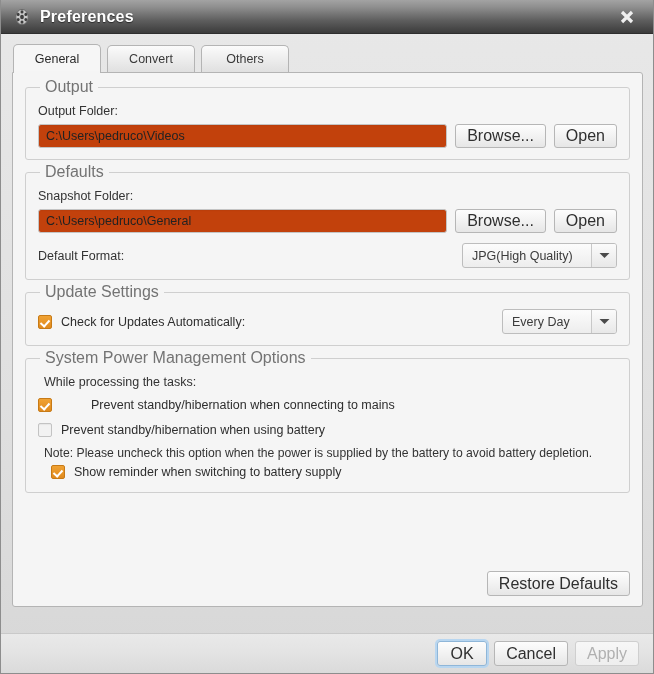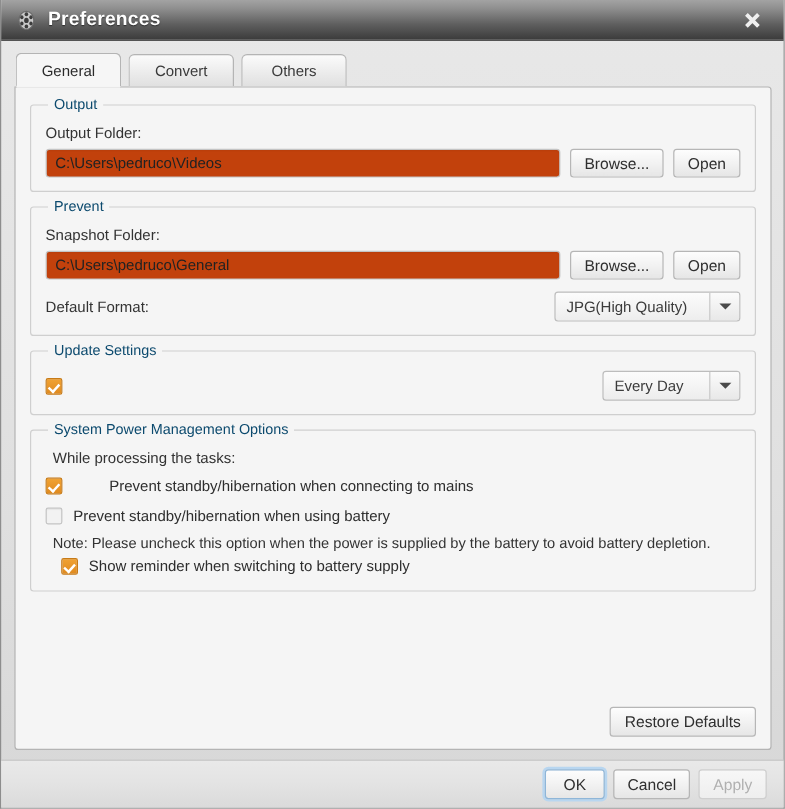--- a/index.html
+++ b/index.html
@@ -114,22 +114,22 @@
     border: 1px solid #cfcfcf;
     border-radius: 3px;
     margin-bottom: 12px;
     padding: 16px 12px 11px 12px;
   }
   .group > .legend {
     position: absolute;
     top: -8px; left: 14px;
     background: #f5f5f5;
     padding: 0 5px;
-    font-size: 12px;
-    color: #0c4a6e;
+    font-size: 16px;
+    color: #737373;
     line-height: 14px;
   }
   .sub-label {
     font-size: 12.5px;
     color: #333;
     margin-bottom: 6px;
     display: block;
   }
 
   .row { display: flex; align-items: center; }
@@ -150,21 +150,21 @@
     overflow: hidden; white-space: nowrap;
     cursor: text;
   }
 
   
   .btn {
     height: 24px;
     min-width: 54px;
     padding: 0 11px;
     margin-left: 8px;
-    font-size: 13px;
+    font-size: 16px;
     color: #2f2f2f;
     border: 1px solid #b6b6b6;
     border-radius: 3px;
     background: linear-gradient(to bottom, #fdfdfd 0%, #f2f2f2 50%, #e6e6e6 100%);
     display: flex; align-items: center; justify-content: center;
     cursor: pointer;
     white-space: nowrap;
     text-align: right;
   }
   .btn.disabled { color: #b0b0b0; border-color: #cfcfcf; cursor: default;
@@ -243,21 +243,21 @@
   #restore-wrap .btn { margin-left: 0; min-width: 122px; height: 25px; }
 
   
   #footer {
     flex: 0 0 40px;
     height: 40px;
     display: flex; align-items: center; justify-content: flex-end;
     padding: 0 14px 0 0;
     background: linear-gradient(to bottom, #e9e9e9 0%, #e3e3e3 50%, #dadada 100%);
     border-top: 1px solid #c9c9c9;
-    margin-top: 8px;
+    margin-top: 26px;
   }
   #footer .btn { min-width: 50px; height: 25px; margin-left: 7px; }
 </style>
 </head>
 <body>
 
 <div id="window">
 
   <div id="titlebar">
     <span id="title-icon">
@@ -300,21 +300,21 @@
       <span class="legend">Output</span>
       <span class="sub-label">Output Folder:</span>
       <div class="row">
         <div class="textfield">C:\Users\pedruco\Videos</div>
         <div class="btn">Browse...</div>
         <div class="btn">Open</div>
       </div>
     </div>
 
     <div class="group">
-      <span class="legend">Prevent</span>
+      <span class="legend">Defaults</span>
       <span class="sub-label">Snapshot Folder:</span>
       <div class="row">
         <div class="textfield">C:\Users\pedruco\General</div>
         <div class="btn">Browse...</div>
         <div class="btn">Open</div>
       </div>
       <div class="row" style="margin-top:10px;">
         <span class="sub-label" style="margin:0;flex:1 1 auto;">Default Format:</span>
         <div class="combo" style="width:155px;">
           <span class="combo-value">JPG(High Quality)</span>
@@ -325,20 +325,21 @@
           </span>
         </div>
       </div>
     </div>
 
     <div class="group">
       <span class="legend">Update Settings</span>
       <div class="row">
         <div class="cb-row" style="flex:1 1 auto;">
           <span class="cb on"></span>
+          <span class="cb-label">Check for Updates Automatically:</span>
         </div>
         <div class="combo" style="width:115px;">
           <span class="combo-value">Every Day</span>
           <span class="combo-arrow">
             <svg width="11" height="7" viewBox="0 0 11 7">
                 <path d="M0.5 1 L5.5 6 L10.5 1 Z" fill="#4a4a4a"></path>
               </svg>
           </span>
         </div>
       </div>

